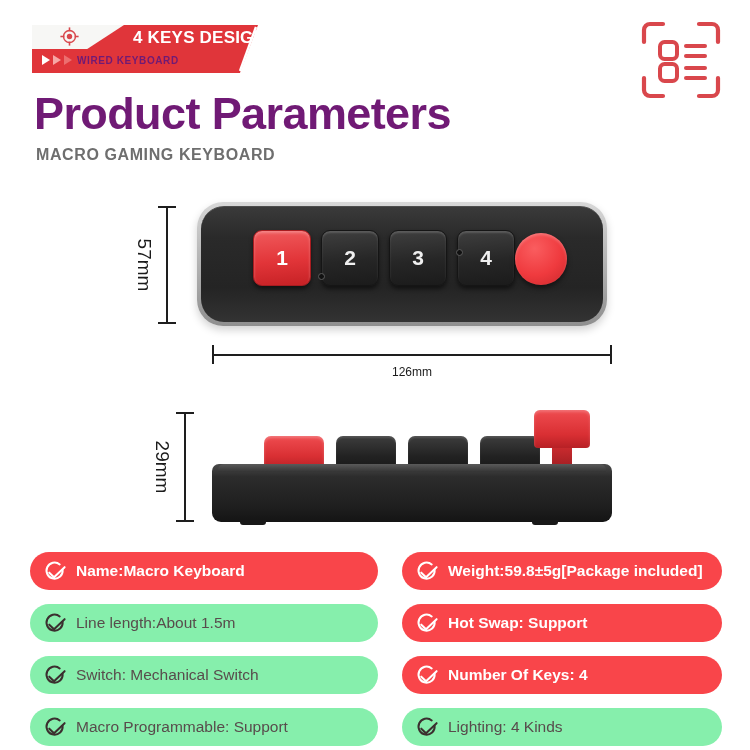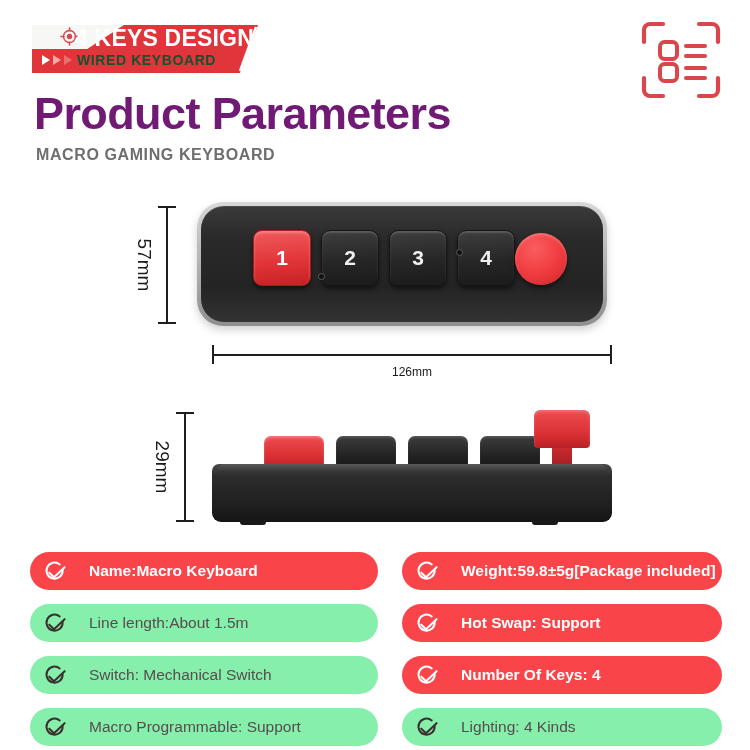--- a/index.html
+++ b/index.html
@@ -29,38 +29,38 @@
   }
   .badge-slash {
     position: absolute; right: -2px; top: 0;
     width: 30px; height: 48px;
   }
   .crosshair {
     position: absolute; left: 28px; top: 2px;
     width: 19px; height: 19px;
   }
   .badge-line1 {
-    position: absolute; left: 62px; top: 2px;
+    position: absolute; left: 74px; top: 2px;
     width: 160px; height: 22px;
     display: flex; align-items: center; justify-content: flex-end;
-    color: #ffffff; font-size: 23px; font-weight: bold;
+    color: #ffffff; font-size: 17px; font-weight: bold;
     letter-spacing: 0.2px; white-space: nowrap;
   }
   .badge-line2row {
     position: absolute; left: 10px; top: 25px;
     width: 206px; height: 20px;
     display: flex; align-items: center; gap: 5px;
   }
   .arrows { display: flex; gap: 3px; align-items: center; }
   .arrow { width: 0; height: 0; border-left: 8px solid #ffffff;
            border-top: 5px solid transparent; border-bottom: 5px solid transparent; }
   .arrow.a2 { border-left-color: #f6a7a6; }
   .arrow.a3 { border-left-color: #ec6e6f; }
   .badge-line2 {
-    color: #14532d; font-size: 14px; font-weight: bold;
+    color: #701a75; font-size: 10px; font-weight: bold;
     letter-spacing: 0.6px; white-space: nowrap;
   }
 
   
   .scan-icon { position: absolute; right: 28px; top: 20px; width: 82px; height: 80px; }
 
   
   .page-title {
     position: absolute; left: 34px; top: 88px;
     font-size: 45px; font-weight: bold; color: #701a75;
@@ -174,21 +174,21 @@
   .side-knob-stem {
     width: 20px; height: 22px; margin: 0 auto;
     background: linear-gradient(180deg,#c82a2e,#9d1d21);
   }
 
   
   .specs { position: absolute; left: 30px; top: 552px; width: 692px; }
   .spec-grid { display: grid; grid-template-columns: 348px 320px; column-gap: 24px; row-gap: 14px; }
   .pill {
     height: 38px; border-radius: 19px;
-    display: flex; align-items: center; gap: 22px;
+    display: flex; align-items: center; gap: 9px;
     padding: 0 14px; white-space: nowrap; overflow: hidden;
   }
   .pill.solid { background: #f9454a; color: #ffffff; }
   .pill.light { background: #86efac; color: #4a4040; }
   .pill-label { font-size: 15.5px; font-weight: bold; }
   .pill.light .pill-label { font-weight: normal; color: #584c4c; }
   .check { flex: 0 0 auto; width: 23px; height: 23px; }
 </style>
 </head>
 <body>

